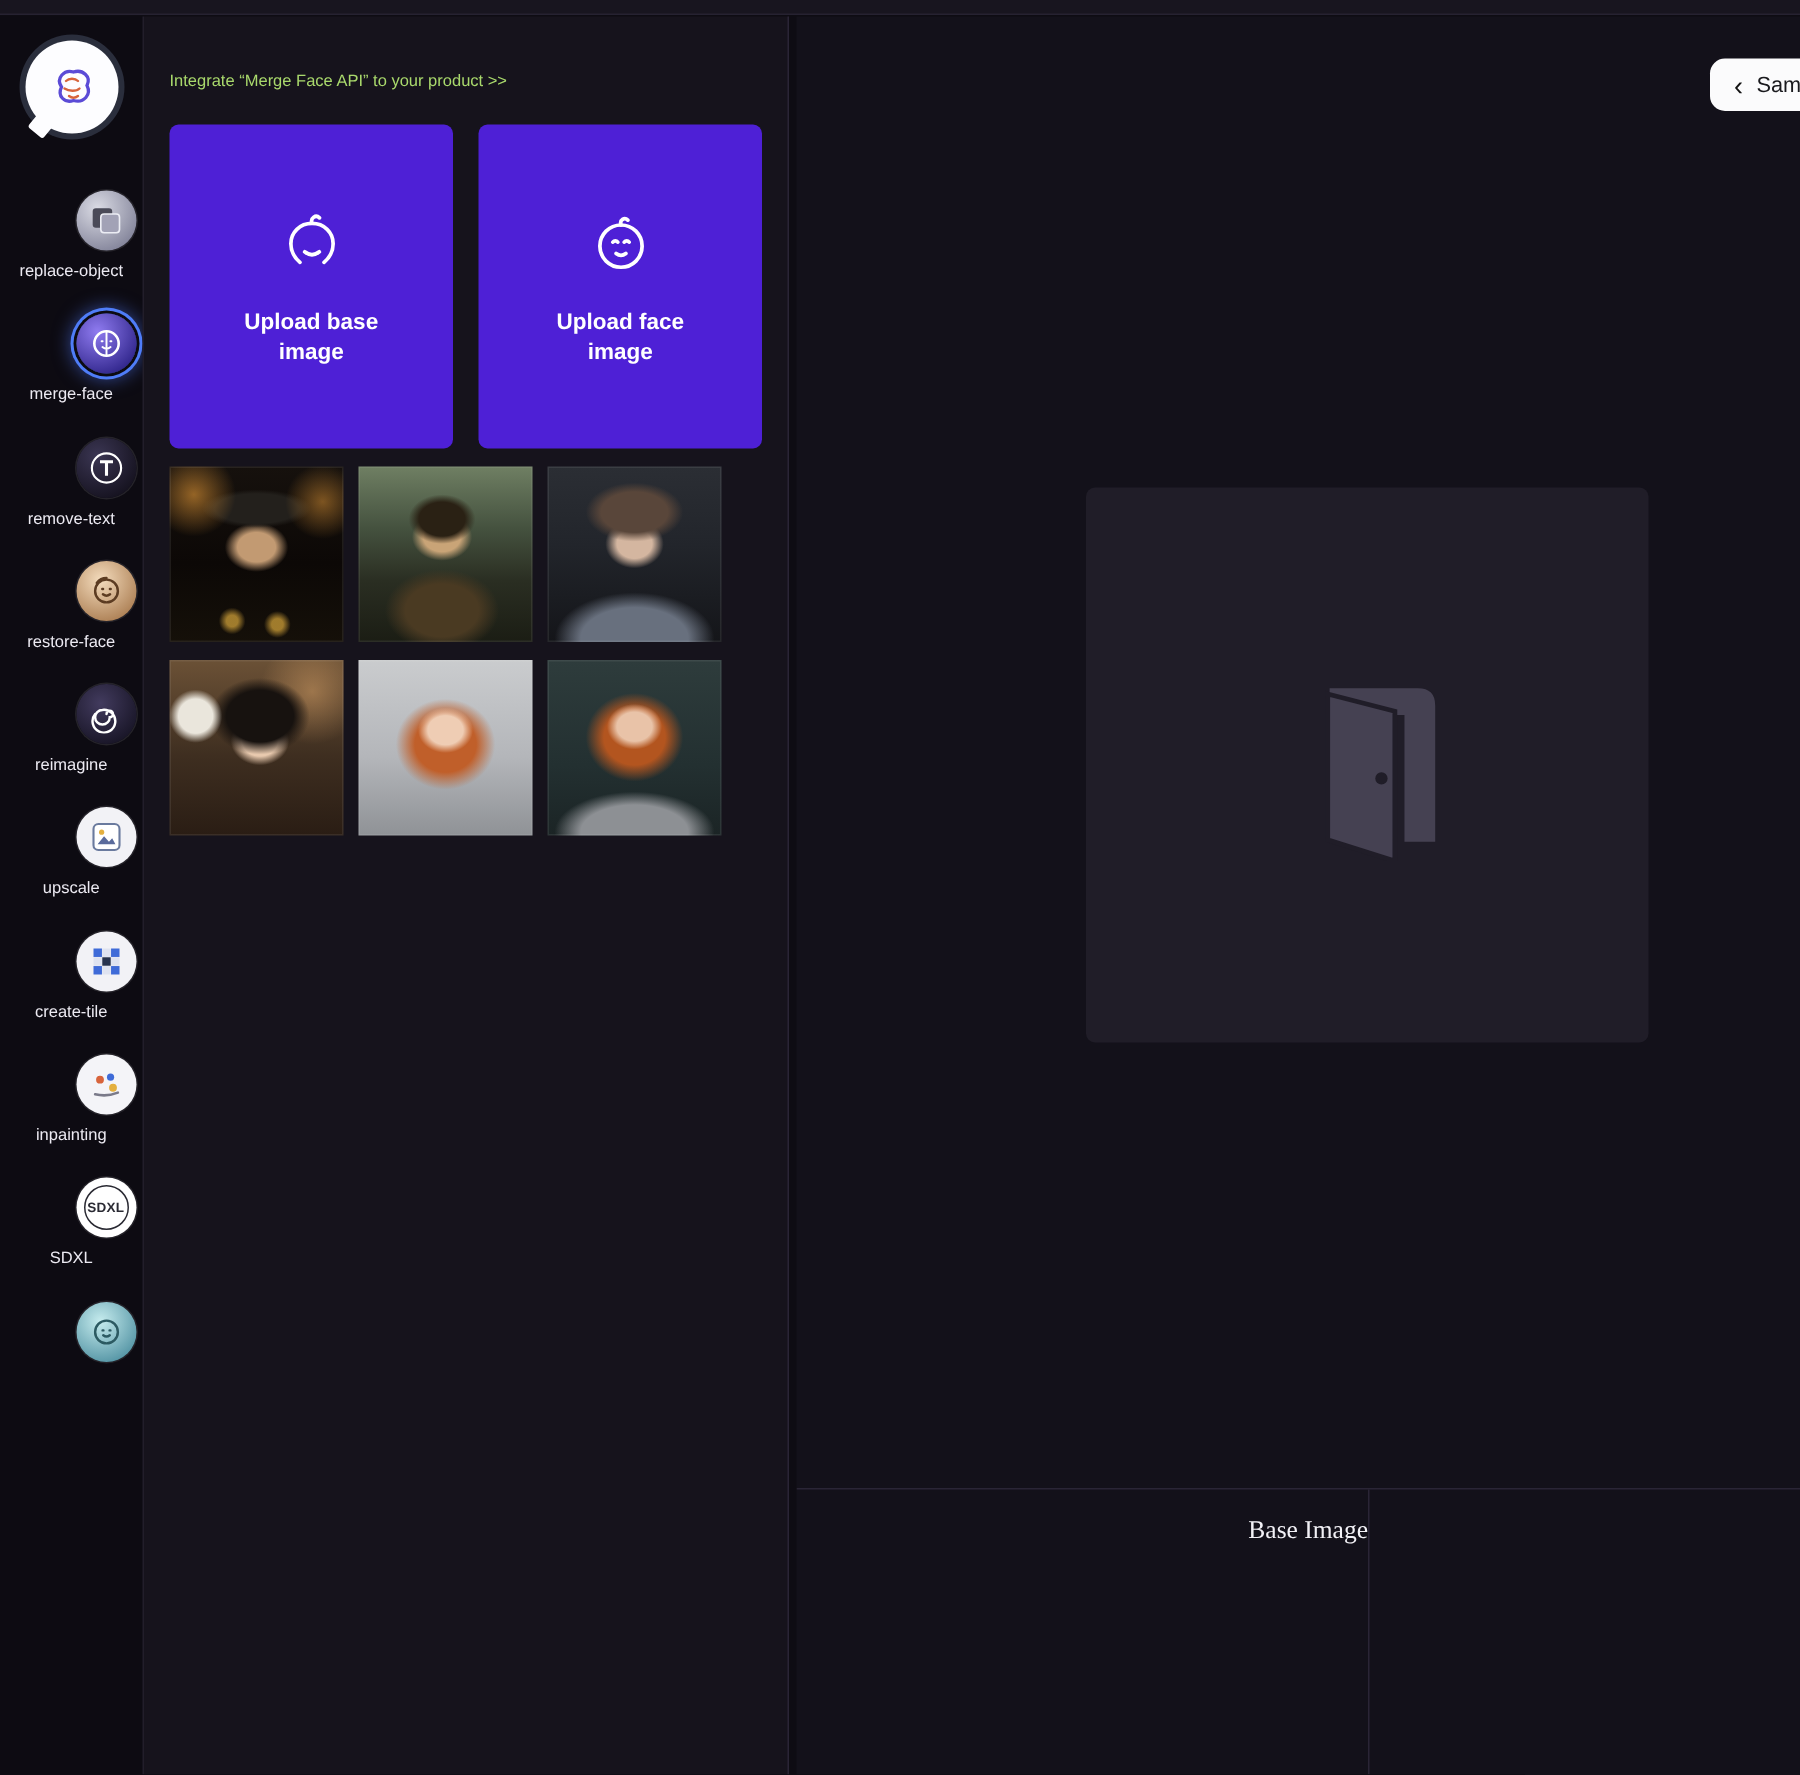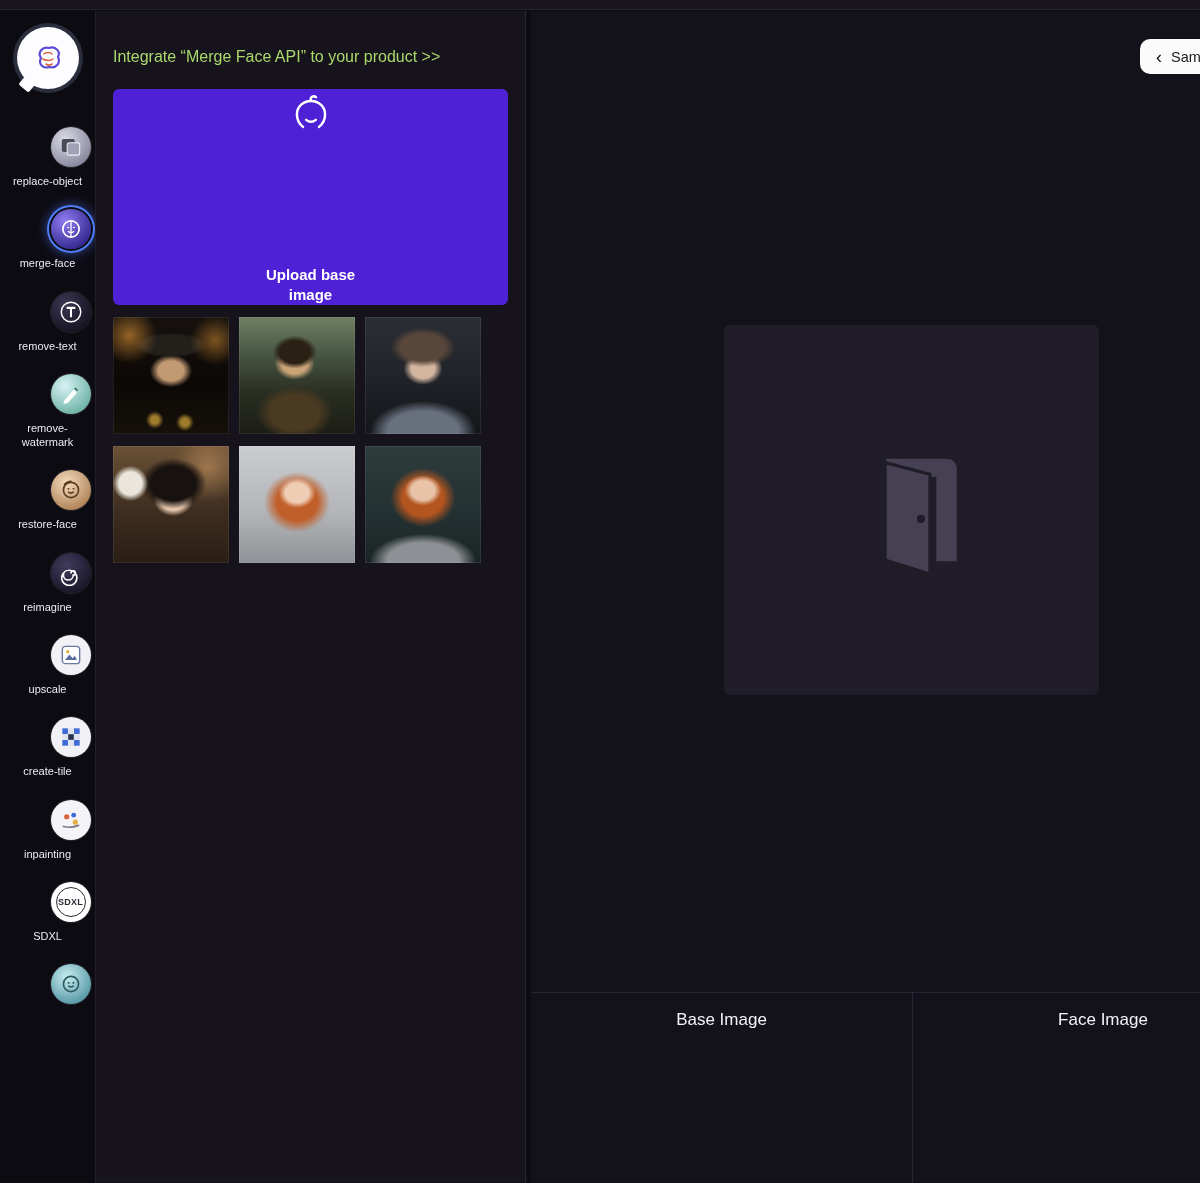--- a/index.html
+++ b/index.html
@@ -43,25 +43,25 @@
   .sdxl-text { font-size:9px; font-weight:700; color:#2a2a33; letter-spacing:.2px;
     border:1.3px solid #2a2a33; border-radius:50%; width:30px; height:30px;
     display:flex; align-items:center; justify-content:center; }
   .icon-i2v       { background:#ffffff; }
   .icon-partial   { background:radial-gradient(circle at 40% 32%, #c6ecee, #4d8fa0 85%); }
 
   
   .panel { position:absolute; top:11px; left:96px; width:430px; bottom:0;
     background:#16131c; border-right:1px solid #2a2536; padding:0 17px; }
 
-  .api-link { margin-top:37px; color:#a9d96c; font-size:16px; cursor:pointer; }
+  .api-link { margin-top:37px; color:#a9d96c; font-size:11px; cursor:pointer; }
 
   .cards { display:flex; gap:17px; margin-top:23px; }
   .card { flex:1; height:216px; background:#4e20d6; border-radius:6px;
-    display:flex; flex-direction:column; align-items:center; justify-content:space-between;
+    display:flex; flex-direction:column; align-items:center; justify-content:center;
     gap:16px; cursor:pointer; }
   .card svg { width:52px; height:52px; }
   .card-label { color:#ffffff; font-weight:700; font-size:15px; text-align:center;
     line-height:1.35; width:106px; }
 
   .generate { margin-top:21px; height:41px; width:100%; background:#3c3c42;
     border:1px solid #dcdce2; border-radius:9px; color:#f4f4f6; font-size:15px;
     font-family:"Liberation Sans", sans-serif;
     display:flex; align-items:center; justify-content:center; cursor:pointer; }
 
@@ -119,21 +119,21 @@
     background:#fbfbfc; border-radius:10px; display:flex; align-items:center; gap:9px;
     padding:0 16px; color:#1a1a1e; font-size:14.5px; font-weight:500; cursor:pointer; }
   .sample-btn .chev { font-size:18px; line-height:1; color:#111; }
 
   .door-panel { position:absolute; left:193px; top:314px; width:375px; height:370px;
     background:#201d28; border-radius:6px; display:flex; align-items:center; justify-content:center; }
   .door-panel svg { width:128px; height:128px; }
 
   .bottom { position:absolute; left:0; top:981px; bottom:0; width:762px;
     border-top:1px solid #2a2536; display:flex; }
-  .col { width:381px; padding-top:17px; text-align:center; }
+  .col { width:381px; padding-top:17px; text-align:right;font-family:Liberation Serif, serif; }
   .col + .col { border-left:1px solid #2a2536; }
   .col-label { font-size:17px; color:#f2f1f6; font-weight:500; }
 </style>
 </head>
 <body>
 
 <div class="topbar"></div>
 
 <div class="sidebar">
 
@@ -167,29 +167,20 @@
   <div class="side-item">
     <div class="side-icon icon-rmtext">
       <svg viewBox="0 0 24 24" fill="none" stroke="#ffffff">
           <circle cx="12" cy="12" r="9" stroke-width="1.3"></circle>
           <path d="M8 8.2h8 M12 8.2v8.6" stroke-width="1.9"></path>
         </svg>
     </div>
     <div class="side-label">remove-text</div>
   </div>
 
-  <div class="side-item">
-    <div class="side-icon icon-rmwm">
-      <svg viewBox="0 0 24 24">
-          <path d="M6 17.5l8.5-9.5 3 2.8-8.5 9.5-4 1z" fill="#ffffff" opacity=".95"></path>
-          <path d="M15.5 6.5l2.5 2.3" stroke="#2c5a52" stroke-width="1.4"></path>
-        </svg>
-    </div>
-    <div class="side-label">remove-watermark</div>
-  </div>
 
   <div class="side-item">
     <div class="side-icon icon-restore">
       <svg viewBox="0 0 24 24" fill="none" stroke="#5c3c22" stroke-width="1.5" stroke-linecap="round">
         <circle cx="12" cy="12" r="7"></circle>
           <path d="M9.4 10.8h.5 M14.1 10.8h.5 M9.8 14c1.4 1.1 3 1.1 4.4 0 M6 7c1.5-2 4-3 6-3"></path>
       </svg>
     </div>
     <div class="side-label">restore-face</div>
   </div>
@@ -267,20 +258,27 @@
   <div class="api-link">Integrate “Merge Face API” to your product &gt;&gt;</div>
 
   <div class="cards">
     <div class="card">
       <svg viewBox="0 0 48 48" fill="none" stroke="#ffffff" stroke-width="2.3" stroke-linecap="round">
         <path d="M24 11c-7.5 0-13 5.6-13 12.5 0 5.2 2.6 9 5.6 11.5 M24 11c7.5 0 13 5.6 13 12.5 0 5.2-2.6 9-5.6 11.5 M24 11c-1.2-3.4 2.4-5.6 4.6-3.4"></path>
         <path d="M19.5 28.5c3 2.4 6 2.4 9 0"></path>
       </svg>
       <div class="card-label">Upload base image</div>
     </div>
+    <div class="card">
+      <svg viewBox="0 0 48 48" fill="none" stroke="#ffffff" stroke-width="2.3" stroke-linecap="round">
+        <circle cx="24" cy="25" r="13"></circle>
+        <path d="M19 22.5c.8-1 2.2-1 3 0 M26 22.5c.8-1 2.2-1 3 0 M21 29.5c2 1.6 4 1.6 6 0 M24 12c-1-3.2 2.2-5 4.2-3"></path>
+      </svg>
+      <div class="card-label">Upload face image</div>
+    </div>
   </div>
 
 
 
   <div class="thumbs">
     <div class="thumb t-officer" title="military officer portrait"></div>
     <div class="thumb t-mona" title="mona lisa painting"></div>
     <div class="thumb t-man" title="young man in hoodie"></div>
   </div>
 

